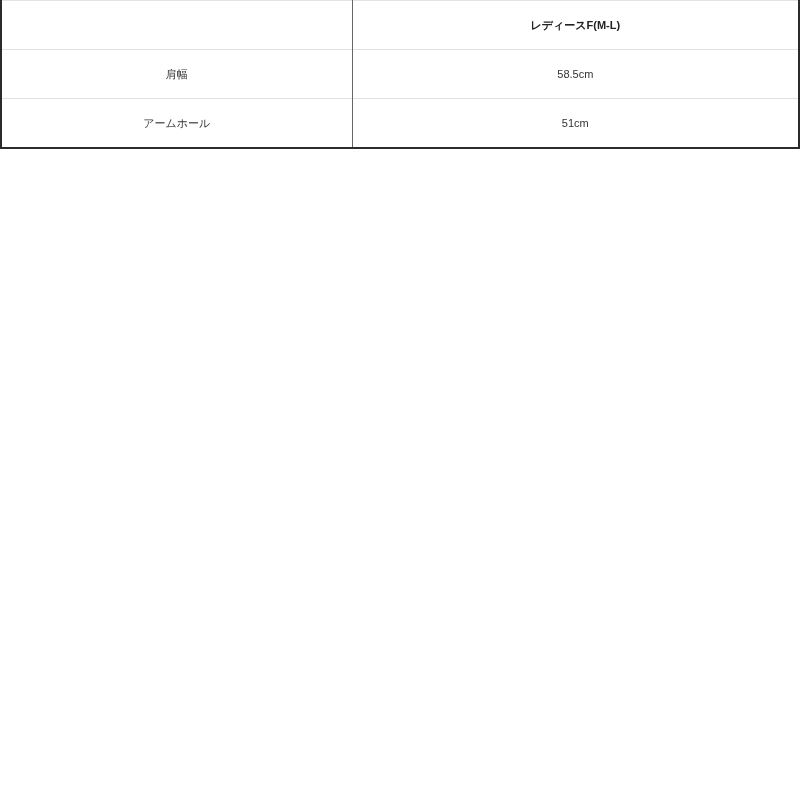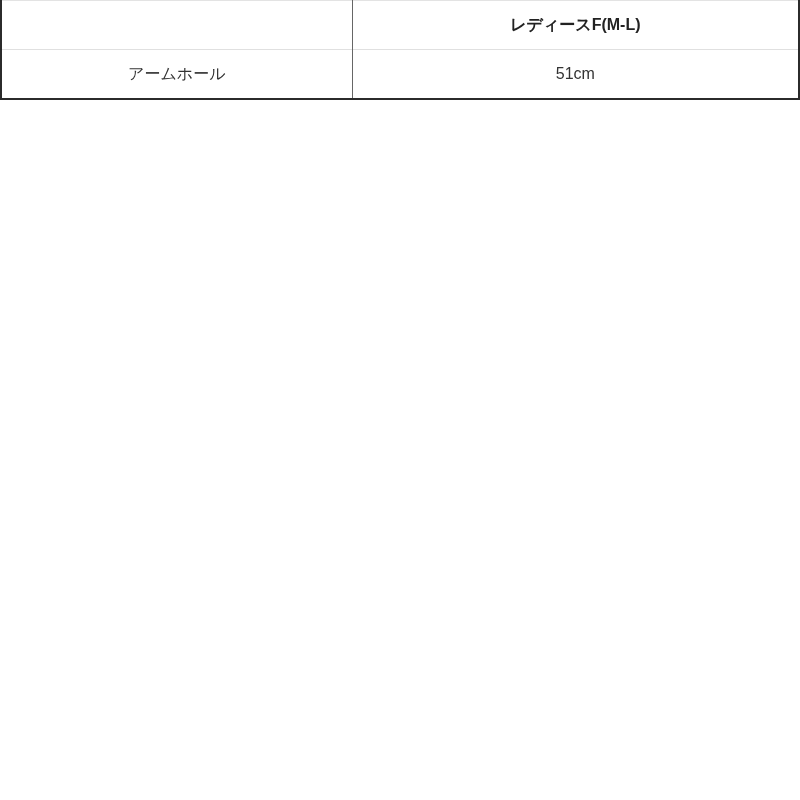--- a/index.html
+++ b/index.html
@@ -25,21 +25,21 @@
     box-sizing: border-box;
   }
   col.c-label { width: 44%; }
   col.c-value { width: 56%; }
   .size-table th,
   .size-table td {
     height: 48px;
     padding: 0 4px;
     text-align: center;
     vertical-align: middle;
-    font-size: 16px;
+    font-size: 11px;
     border-top: 1px solid #e0e0e0;
     box-sizing: content-box;
   }
   .size-table thead th,
   .size-table thead td {
     border-top: none;
   }
   .size-table .label-col {
     border-right: 1px solid #666666;
   }
@@ -61,17 +61,21 @@
     <col class="c-value">
   </colgroup>
   <thead>
     <tr>
       <th class="label-col"></th>
       <th>レディースF(M-L)</th>
     </tr>
   </thead>
   <tbody>
     <tr>
+      <td class="label-col">肩幅</td>
+      <td>58.5cm</td>
+    </tr>
+    <tr>
       <td class="label-col">アームホール</td>
       <td>51cm</td>
     </tr>
   </tbody>
 </table>
 
 </body></html>

